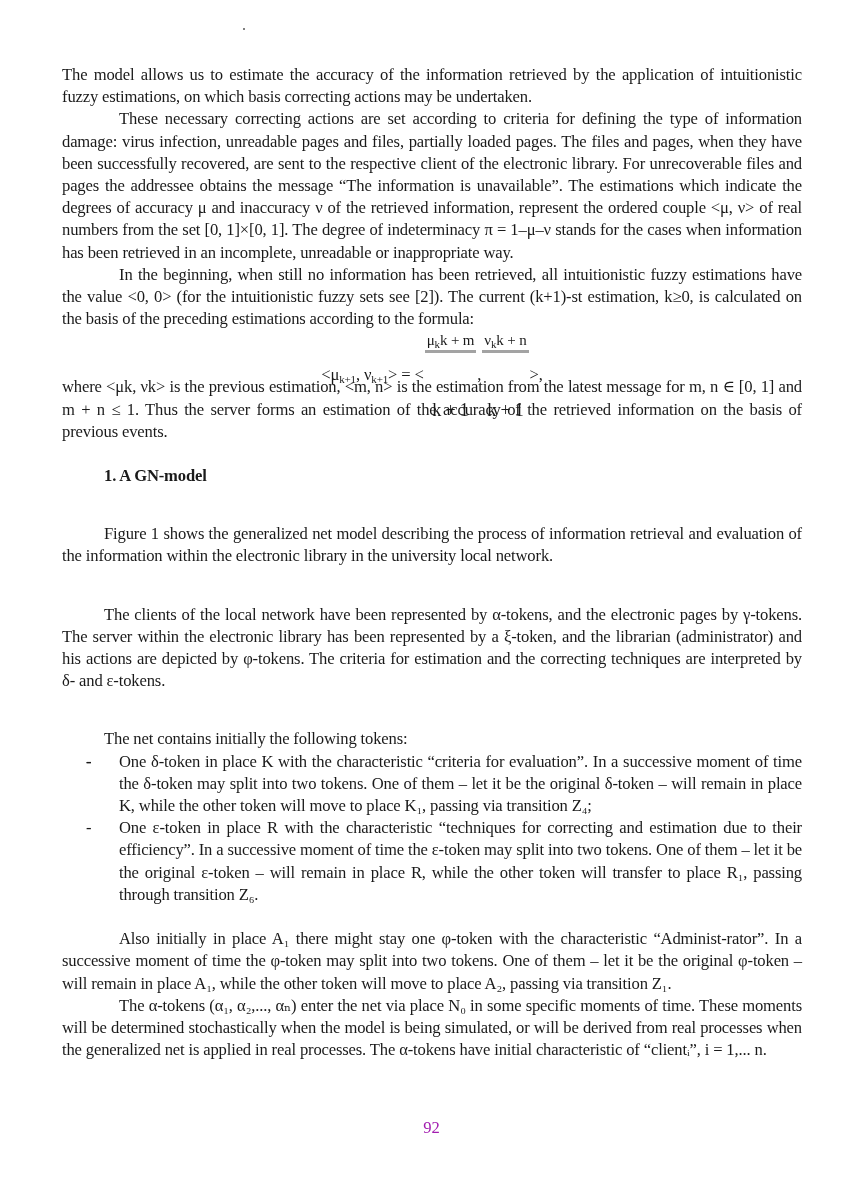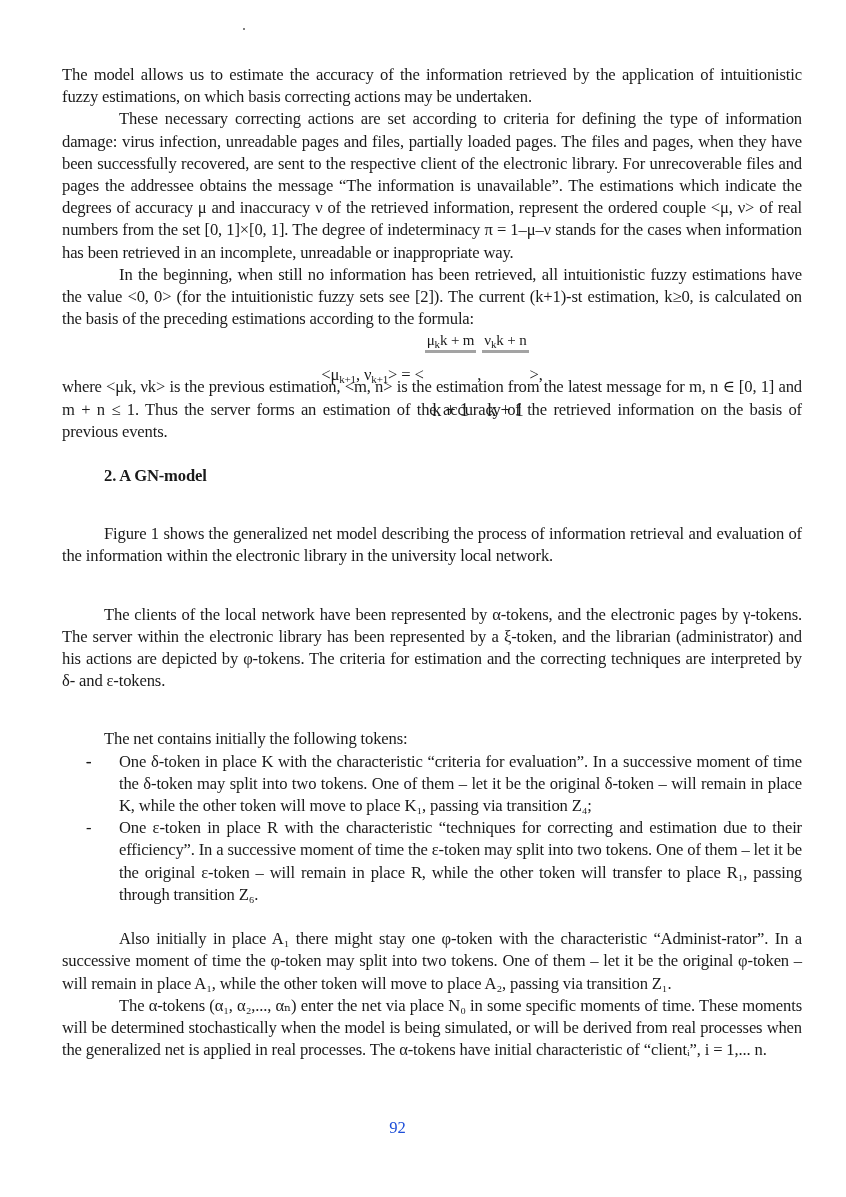--- a/index.html
+++ b/index.html
@@ -88,21 +88,22 @@
     }
     .gap { height: 22px; }
     .page-number {
       position: absolute;
       left: 0;
       width: 795px;
       top: 1118px;
       text-align: center;
       font-size: 16.6px;
       font-family: "Liberation Serif", serif;
-      color: #1d4ed8;
+      color: #a21caf;
+      padding-left: 34px;
     }
     sub { font-size: 11px; vertical-align: -3px; line-height: 0; }
   </style>
 </head>
 <body>
 
 <div class="speck"></div>
 
 <div class="page">
 
@@ -111,21 +112,21 @@
   <p class="indent">These necessary correcting actions are set according to criteria for defining the type of information damage: virus infection, unreadable pages and files, partially loaded pages. The files and pages, when they have been successfully recovered, are sent to the respective client of the electronic library. For unrecoverable files and pages the addressee obtains the message “The information is unavailable”. The estimations which indicate the degrees of accuracy μ and inaccuracy ν of the retrieved information, represent the ordered couple &lt;μ, ν&gt; of real numbers from the set [0, 1]×[0, 1]. The degree of indeterminacy π = 1–μ–ν stands for the cases when information has been retrieved in an incomplete, unreadable or inappropriate way.</p>
 
   <p class="indent">In the beginning, when still no information has been retrieved, all intuitionistic fuzzy estimations have the value &lt;0, 0&gt; (for the intuitionistic fuzzy sets see [2]). The current (k+1)-st estimation, k≥0, is calculated on the basis of the preceding estimations according to the formula:</p>
 
   <div class="formula">
     <span class="lhs"><span>&lt;μ</span><sub>k+1</sub><span>, ν</span><sub>k+1</sub><span>&gt; = &lt;</span></span><span class="frac"><span class="num"><span>μ</span><sub>k</sub><span>k + m</span></span><span class="den">k + 1</span></span><span class="rhs">,</span><span class="frac"><span class="num"><span>ν</span><sub>k</sub><span>k + n</span></span><span class="den">k + 1</span></span><span class="rhs">&gt;,</span>
   </div>
 
   <p>where &lt;μk, νk&gt; is the previous estimation, &lt;m, n&gt; is the estimation from the latest message for m, n ∈ [0, 1] and m + n ≤ 1. Thus the server forms an estimation of the accuracy of the retrieved information on the basis of previous events.</p>
 
-  <p class="heading">2. A GN-model</p>
+  <p class="heading">1. A GN-model</p>
 
   <p class="indent-sm">Figure 1 shows the generalized net model describing the process of information retrieval and evaluation of the information within the electronic library in the university local network.</p>
 
   <p class="indent-sm">The clients of the local network have been represented by α-tokens, and the electronic pages  by γ-tokens. The server within the electronic library has been represented by a ξ-token, and the librarian (administrator) and his actions are depicted by φ-tokens. The criteria for estimation and the correcting techniques are interpreted by δ- and ε-tokens.</p>
 
   <p class="indent-sm">The net contains initially the following tokens:</p>
 
   <ul class="list">
     <li>
       <span class="dash">-</span>

